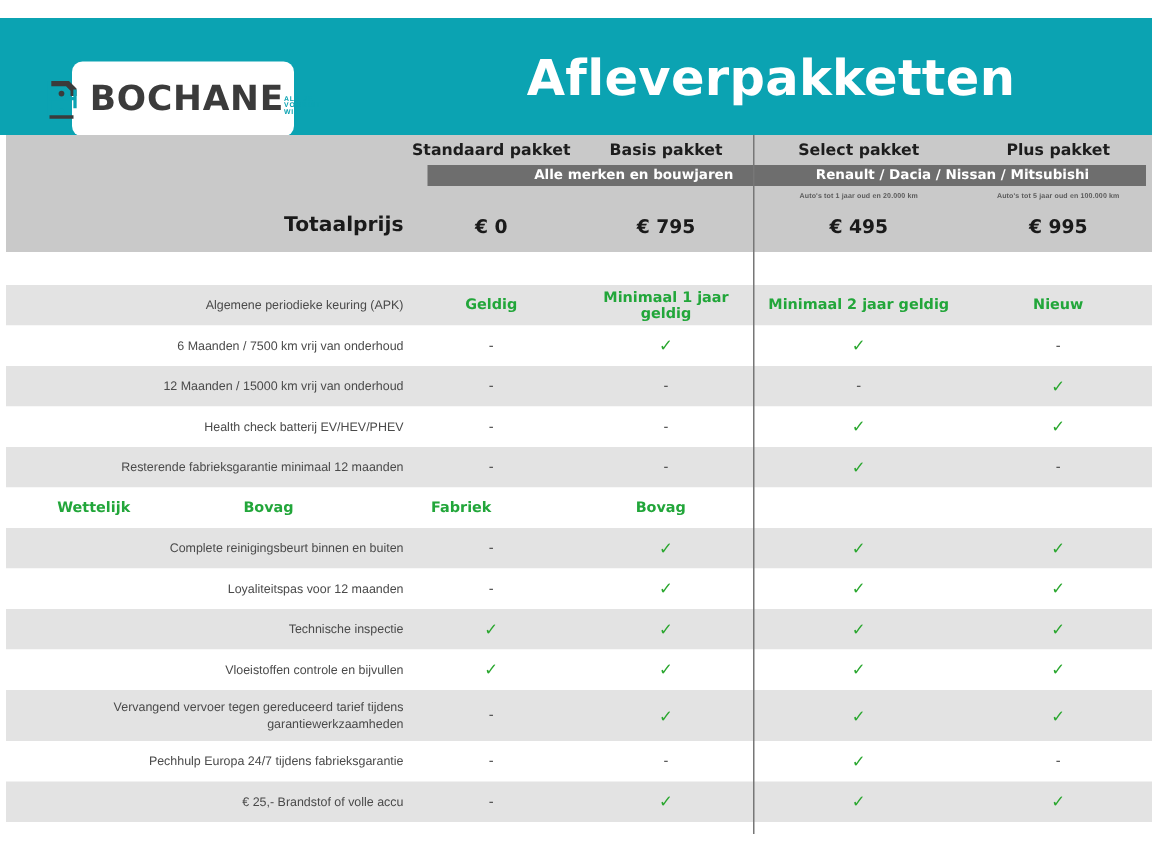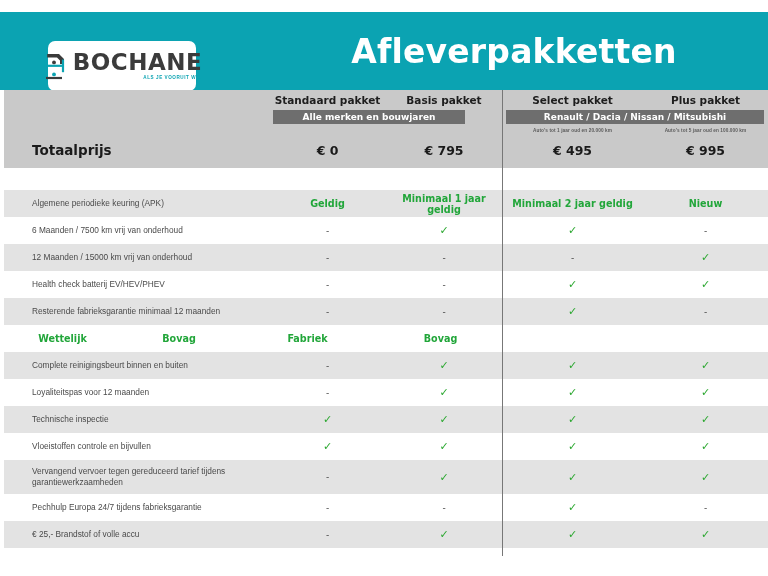--- a/index.html
+++ b/index.html
@@ -34,21 +34,21 @@
     background: #ffffff;
     border-radius: 7px;
     display: flex;
     align-items: center;
     justify-content: center;
     gap: 5px;
   }
   .logo-mark { width: 26px; height: 30px; flex: 0 0 auto; }
   .logo-text-wrap {
     display: flex;
-    flex-direction: column;
+    flex-direction: row;
     align-items: flex-end;
     line-height: 1;
   }
   .logo-word {
     font-size: 23px;
     font-weight: bold;
     letter-spacing: 0.5px;
     color: #3b3b3b;
     font-family: "DejaVu Sans", sans-serif;
   }
@@ -93,21 +93,21 @@
   .thead {
     position: relative;
     background: #c9c9c9;
     height: 78px;
   }
   .row {
     display: flex;
     width: 768px;
     align-items: stretch;
   }
-  .c-label { width: 265px; flex: 0 0 265px; padding-left: 28px; }
+  .c-label { width: 265px; flex: 0 0 265px; padding-left: 28px; text-align: right; }
   .c-1 { width: 117px; flex: 0 0 117px; }
   .c-2 { width: 116px; flex: 0 0 116px; }
   .c-gap { width: 4px; flex: 0 0 4px; }
   .c-3 { width: 133px; flex: 0 0 133px; }
   .c-4 { width: 133px; flex: 0 0 133px; }
 
   .pkg-names {
     display: flex;
     height: 20px;
     padding-top: 4px;
@@ -123,21 +123,21 @@
   .brandbar {
     background: #6e6e6e;
     color: #ffffff;
     font-size: 9px;
     font-weight: bold;
     text-align: center;
     line-height: 14px;
     height: 14px;
     font-family: "DejaVu Sans", sans-serif;
   }
-  .brandbar.left { width: 192px; margin-left: 4px; }
+  .brandbar.left { width: 275px; margin-left: 16px; }
   .brandbar.right { width: 258px; margin-left: 0; }
 
   .subnote-row { display: flex; height: 12px; }
   .subnote {
     text-align: center;
     font-size: 4.7px;
     font-weight: bold;
     color: #5b5b5b;
     padding-top: 3px;
     letter-spacing: 0.1px;

